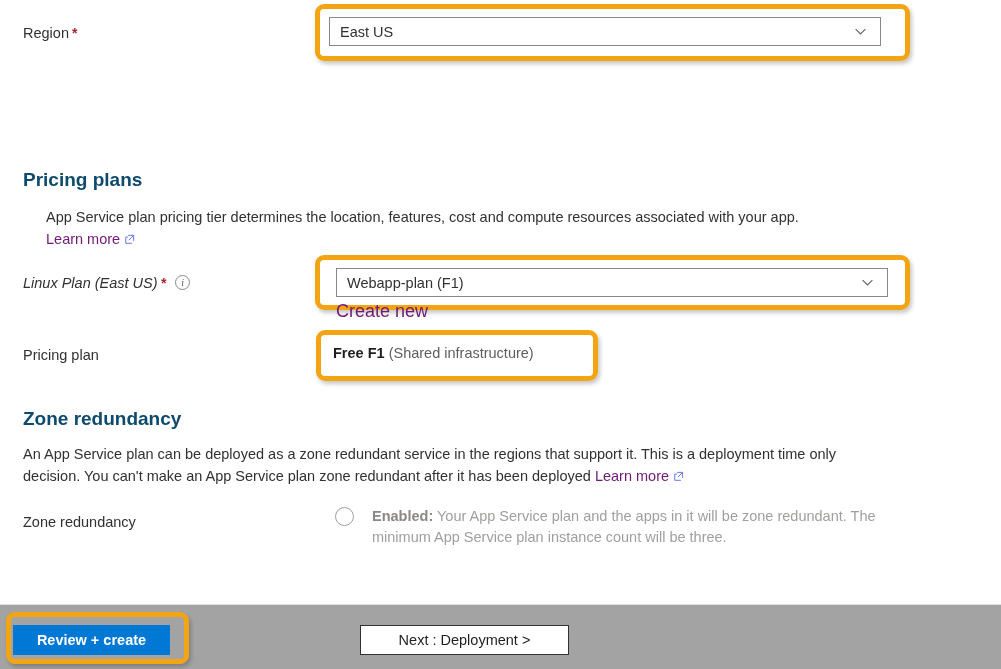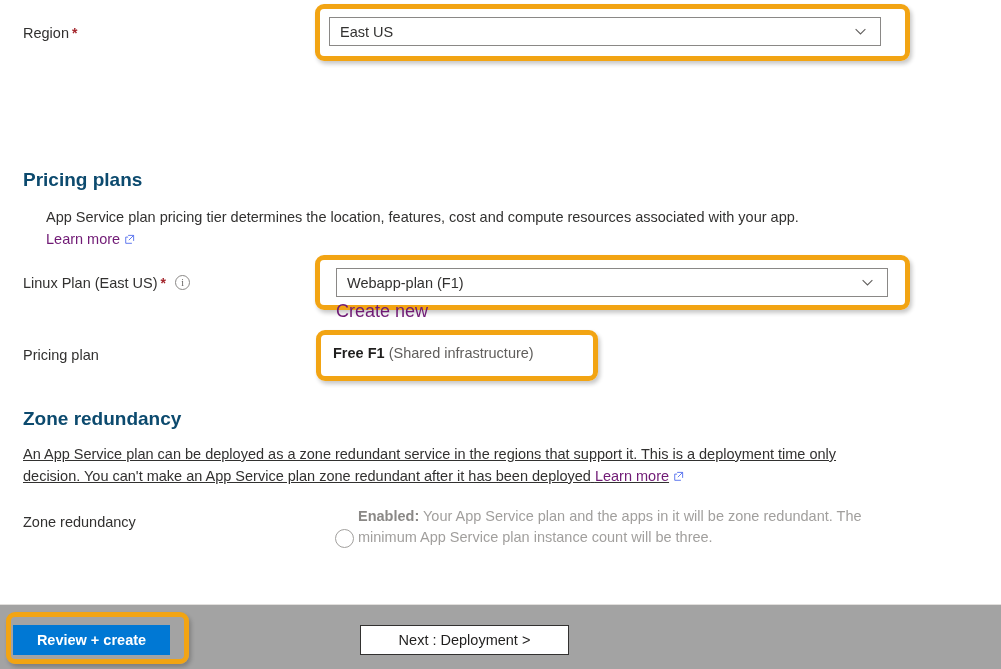--- a/index.html
+++ b/index.html
@@ -161,22 +161,22 @@
     font-size: 14.5px;
     color: #605e5c;
     line-height: 20px;
   }
   .valuebox b { color: #201f1e; font-weight: 700; }
 
   
   .radio-row {
     position: absolute;
     display: flex;
-    align-items: flex-end;
-    gap: 4px;
+    align-items: flex-start;
+    gap: 18px;
   }
   .radio {
     width: 19px;
     height: 19px;
     border-radius: 50%;
     border: 1.4px solid #a19f9d;
     box-sizing: border-box;
     flex: none;
     margin-top: 1px;
     background: #fff;
@@ -261,21 +261,21 @@
 
   <div class="para" style="left:22px; top:206px; width:860px;margin-left:24px;">
     <span>App Service plan pricing tier determines the location, features, cost and compute resources associated with your app.</span><br>
     <a class="link"><span>Learn more</span><svg class="ext" viewBox="0 0 16 16">
           <path d="M6 2 H14 V10" fill="none" stroke="#4f6bed" stroke-width="1.3"></path>
           <path d="M14 2 L7 9" fill="none" stroke="#4f6bed" stroke-width="1.3"></path>
           <path d="M11.5 13.5 H2.5 V4.5 H6" fill="none" stroke="#4f6bed" stroke-width="1.3"></path>
         </svg></a>
   </div>
 
-  <div class="label" style="left:23px; top:273px;">
+  <div class="label" style="left:23px; top:273px;font-style:italic;">
     <span>Linux Plan (East US)</span><span class="req-star">*</span><span class="info-outline"></span>
   </div>
 
   <div class="dropdown" style="left:336px; top:268px; width:552px; height:29px;">
     <span class="dd-value">Webapp-plan (F1)</span>
     <svg class="chev" viewBox="0 0 16 16">
       <path d="M2 5 L8 11 L14 5" fill="none" stroke="#605e5c" stroke-width="1.3"></path>
     </svg>
   </div>
 
@@ -287,21 +287,21 @@
 
   <div class="valuebox" style="left:333px; top:343px;">
     <b>Free F1</b>
     <span>(Shared infrastructure)</span>
   </div>
 
   <div class="hl" style="left:316px; top:330px; width:282px; height:51px;"></div>
 
   <div class="section-h" style="left:23px; top:408px;">Zone redundancy</div>
 
-  <div class="para" style="left:23px; top:443px; width:862px;text-decoration:underline;">
+  <div class="para" style="left:23px; top:443px; width:862px;">
     <span>An App Service plan can be deployed as a zone redundant service in the regions that support it. This is a deployment time only decision. You can't make an App Service plan zone redundant after it has been deployed</span>
     <a class="link"><span>Learn more</span><svg class="ext" viewBox="0 0 16 16">
           <path d="M6 2 H14 V10" fill="none" stroke="#4f6bed" stroke-width="1.3"></path>
           <path d="M14 2 L7 9" fill="none" stroke="#4f6bed" stroke-width="1.3"></path>
           <path d="M11.5 13.5 H2.5 V4.5 H6" fill="none" stroke="#4f6bed" stroke-width="1.3"></path>
         </svg></a>
   </div>
 
   <div class="label" style="left:23px; top:512px;">Zone redundancy</div>
 

